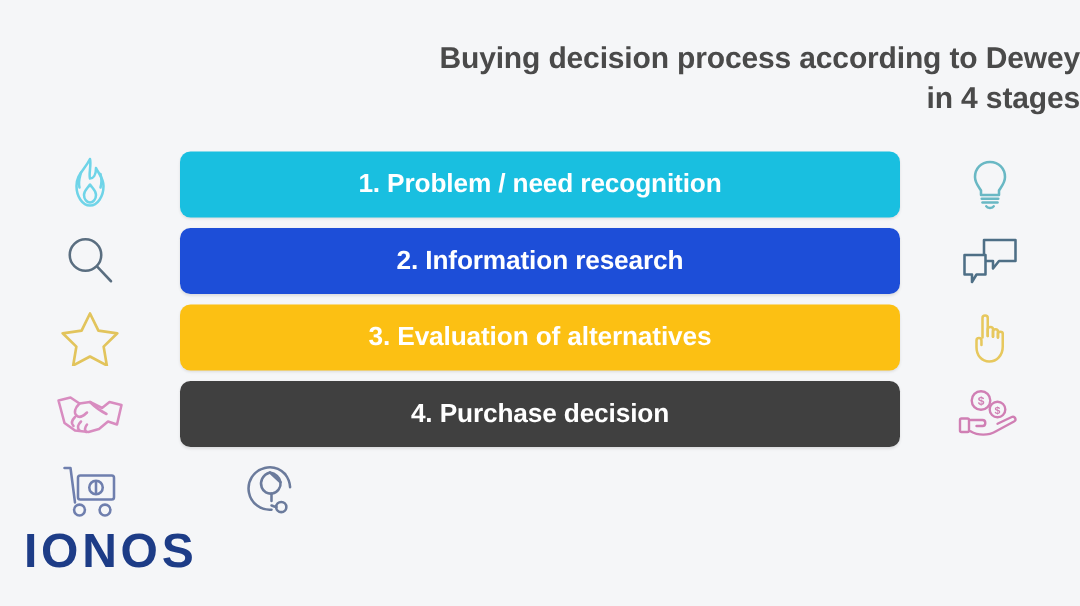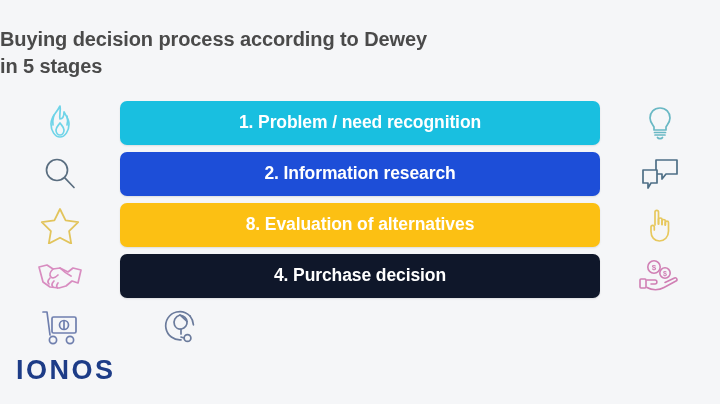--- a/index.html
+++ b/index.html
@@ -19,21 +19,21 @@
     position: absolute;
     inset: 0;
   }
 
   
   .title-block {
     position: absolute;
     top: 26px;
     left: 0;
     width: 720px;
-    text-align: left;
+    text-align: right;
     color: #4a4a4a;
     font-size: 20px;
     font-weight: bold;
     line-height: 1.33;
     letter-spacing: -0.1px;
   }
   .title-line {
     display: block;
   }
 
@@ -86,34 +86,34 @@
     letter-spacing: -0.1px;
     text-align: center;
     white-space: nowrap;
   }
 
   
   .logo {
     position: absolute;
     left: 16px;
     bottom: 18px;
-    font-size: 27px;
+    font-size: 32px;
     font-weight: bold;
     letter-spacing: 2.5px;
     color: #1d3c87;
   }
 </style>
 </head>
 <body>
 
 <div id="infographic">
 
   <div class="title-block">
     <span class="title-line">Buying decision process according to Dewey</span>
-    <span class="title-line">in 5 stages</span>
+    <span class="title-line">in 4 stages</span>
   </div>
 
   <div class="stages">
 
     <div class="stage-row">
       <div class="icon-slot left">
         <svg width="36" height="40" viewBox="0 0 36 40" fill="none" stroke="#6fd4e8" stroke-width="1.7" stroke-linecap="round" stroke-linejoin="round">
           <path d="M18 3 C14 11 9 13 9 21 C9 28 13 34 18 34 C23 34 27 28 27 21 C27 16 24 13 22 9 C22 14 20 16 18 16 C17 13 19 7 18 3 Z"></path>
           <path d="M18 20 C16 23 14 24 14 27 C14 30 16 32 18 32 C20 32 22 30 22 27 C22 24 20 23 18 20 Z"></path>
           <path d="M12 12 C11 16 10 18 11 22"></path>
@@ -151,21 +151,21 @@
       </div>
     </div>
 
     <div class="stage-row">
       <div class="icon-slot left">
         <svg width="40" height="38" viewBox="0 0 40 38" fill="none" stroke="#e2c45c" stroke-width="1.8" stroke-linejoin="round">
           <path d="M20 3 L25.6 14.4 L38.2 16.2 L29.1 25.1 L31.2 37.6 L20 31.7 L8.8 37.6 L10.9 25.1 L1.8 16.2 L14.4 14.4 Z"></path>
         </svg>
       </div>
       <div class="stage-bar" style="background:#fcc013;">
-        <span class="stage-label">8. Evaluation of alternatives</span>
+        <span class="stage-label">3. Evaluation of alternatives</span>
       </div>
       <div class="icon-slot right">
         <svg width="34" height="40" viewBox="0 0 34 40" fill="none" stroke="#e7c85e" stroke-width="1.7" stroke-linecap="round" stroke-linejoin="round">
           <path d="M12 20 L12 7 C12 4.8 15.5 4.8 15.5 7 L15.5 19"></path>
           <path d="M15.5 19 L15.5 14.5 C15.5 12.5 19 12.5 19 14.5 L19 19.5"></path>
           <path d="M19 19.5 L19 16 C19 14 22.3 14 22.3 16 L22.3 20"></path>
           <path d="M22.3 20 L22.3 17.5 C22.3 15.7 25.5 15.7 25.5 17.5 L25.5 26 C25.5 32 21.5 36 16.5 36 C11.5 36 8 32 8 26.5 L8 22 C8 19.8 11.3 19.8 11.3 22 L11.3 25"></path>
         </svg>
       </div>
     </div>
@@ -174,21 +174,21 @@
       <div class="icon-slot left">
         <svg width="46" height="34" viewBox="0 0 46 34" fill="none" stroke="#d88cc0" stroke-width="1.7" stroke-linecap="round" stroke-linejoin="round">
           <path d="M2 8 L10 6 L16 10 L23 9 L31 13 L36 9 L44 11 L41 24 L35 22 L29 27 L22 29 L13 28 L6 23 Z"></path>
           <path d="M16 10 C13 13 12 16 14 18 C16 20 19 18 21 16"></path>
           <path d="M13 19 C11 21 10 23 12 25"></path>
           <path d="M17 22 C15 24 14 26 16 28"></path>
           <path d="M21 24 C19.5 26 19 27.5 20.5 29"></path>
           <path d="M23 9 C26 12 30 15 34 17"></path>
         </svg>
       </div>
-      <div class="stage-bar" style="background:#0f172a;">
+      <div class="stage-bar" style="background:#404040;">
         <span class="stage-label">4. Purchase decision</span>
       </div>
       <div class="icon-slot right">
         <svg width="44" height="38" viewBox="0 0 44 38" fill="none" stroke="#d07fb4" stroke-width="1.6" stroke-linecap="round" stroke-linejoin="round">
           <circle cx="16" cy="10" r="6.2"></circle>
           <text x="16" y="13.2" font-family="Liberation Sans, sans-serif" font-size="8" font-weight="bold" fill="#d07fb4" stroke="none" text-anchor="middle">$</text>
           <circle cx="27" cy="16" r="5.2"></circle>
           <text x="27" y="18.7" font-family="Liberation Sans, sans-serif" font-size="7" font-weight="bold" fill="#d07fb4" stroke="none" text-anchor="middle">$</text>
           <rect x="2" y="22" width="6" height="9" rx="1"></rect>
           <path d="M9 23 L17 23 C19.5 23 19.5 27 17 27 L13 27"></path>

